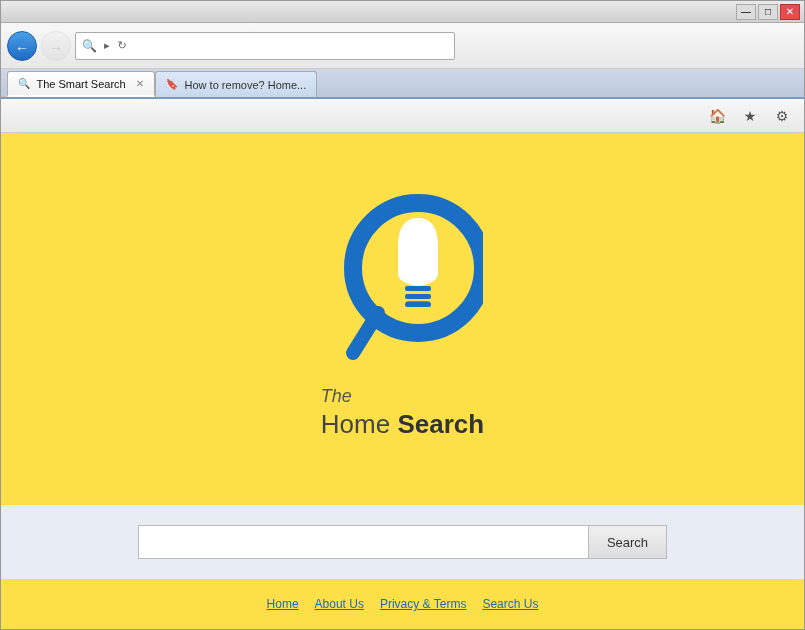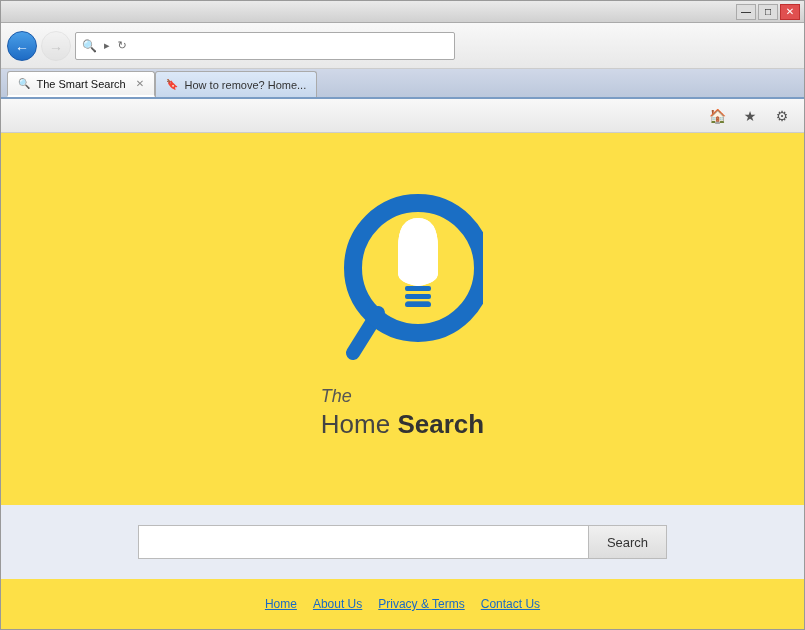--- a/index.html
+++ b/index.html
@@ -141,18 +141,18 @@
 
       <div class="search-area">
         <input class="search-input" type="text" placeholder="" style="">
         <button class="search-button">Search</button>
       </div>
 
       <div class="footer-links">
         <a class="footer-link" href="#">Home</a>
         <a class="footer-link" href="#">About Us</a>
         <a class="footer-link" href="#">Privacy &amp; Terms</a>
-        <a class="footer-link" href="#">Contact Us</a>
+        <a class="footer-link" href="#">Search Us</a>
       </div>
 
     </div>
   </div>
 </div>
 
 </body></html>

